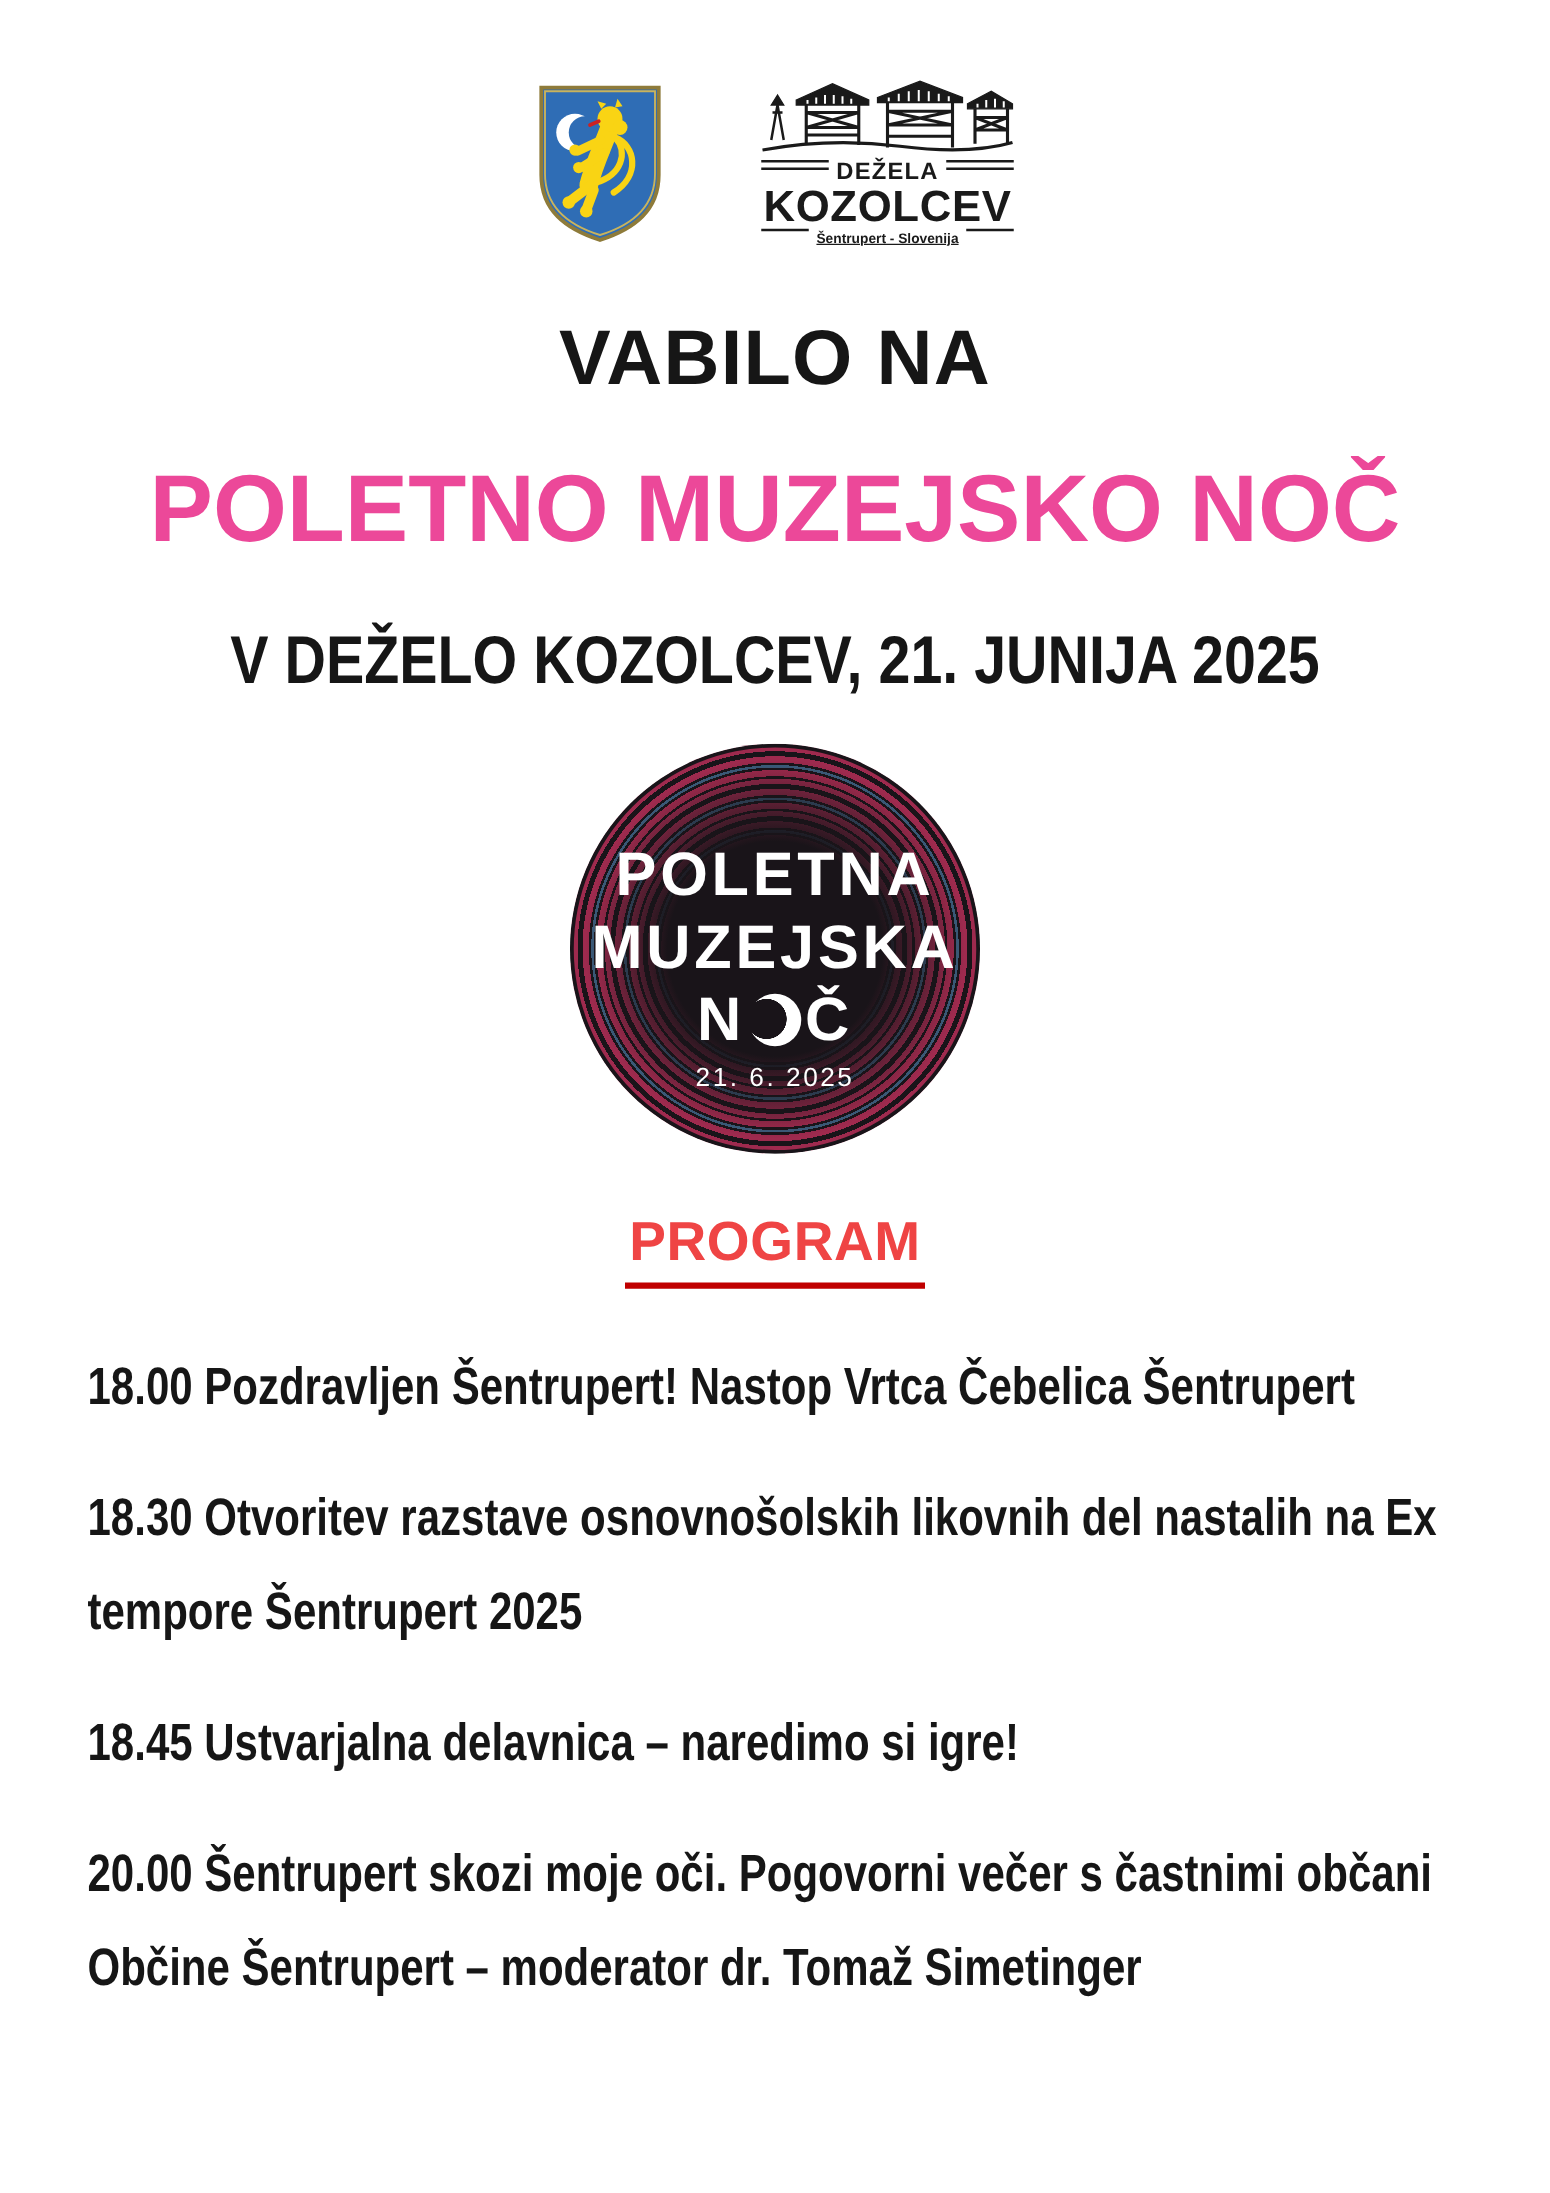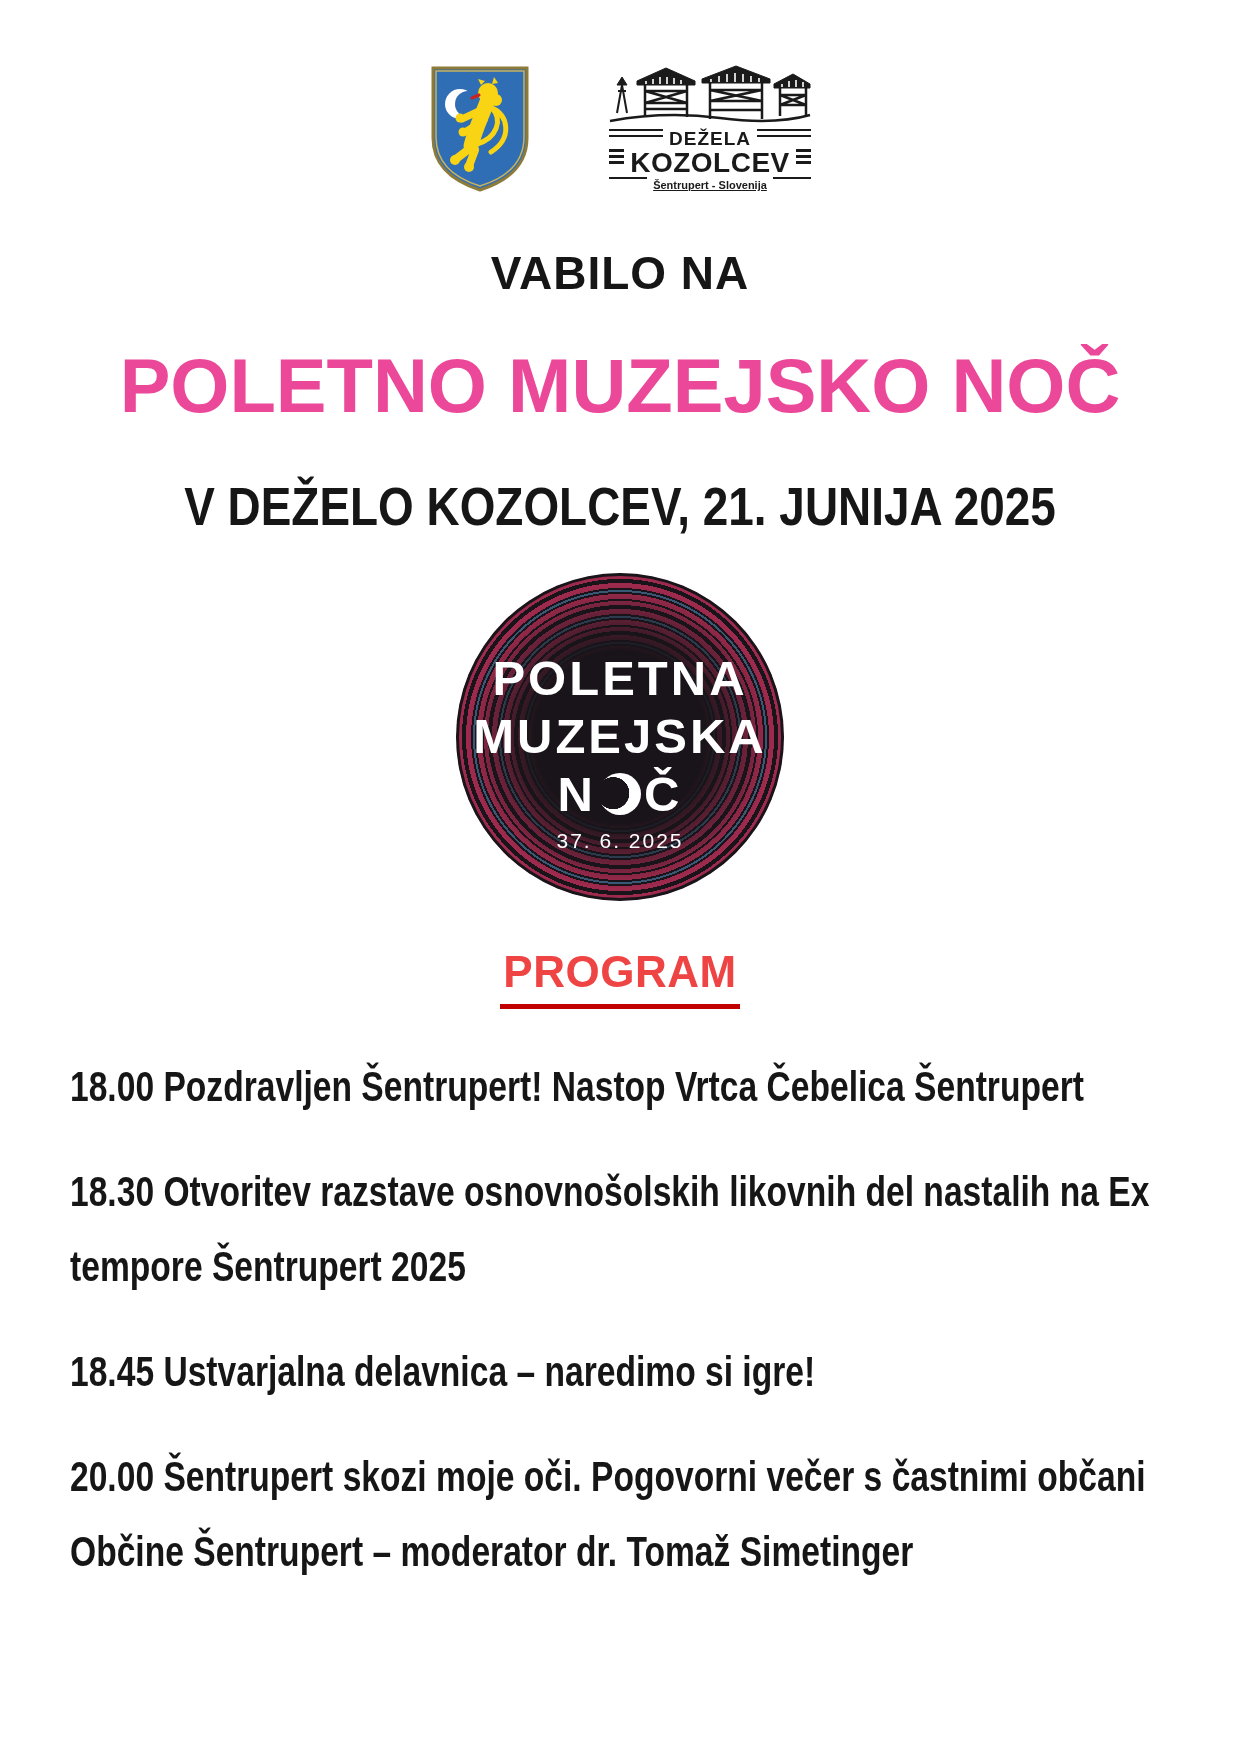--- a/index.html
+++ b/index.html
@@ -9,25 +9,25 @@
 
   
   .logos-row { display:flex; justify-content:center; align-items:center; gap:78px; padding-top:64px; }
   .coa { width:102px; height:130px; }
   .kozolcev { width:202px; display:flex; flex-direction:column; color:#1a1a1a; }
   .kl-row { display:flex; gap:6px; justify-content:center; }
   .kl-dline { flex:1; height:8px; border-top:2.5px solid #1a1a1a; border-bottom:2.5px solid #1a1a1a; }
   .kl-tline { width:18px; height:15px; background:repeating-linear-gradient(to bottom,#1a1a1a 0 3px,transparent 3px 6px); }
   .kl-sline { flex:1; height:2.5px; background:#1a1a1a; }
   .kl-t1 { font-size:19px; font-weight:bold; letter-spacing:1px; line-height:1.05; }
-  .kl-t2 { font-size:28px; font-weight:bold; letter-spacing:0.5px; line-height:1.0; }
+  .kl-t2 { font-size:35px; font-weight:bold; letter-spacing:0.5px; line-height:1.0; }
   .kl-t3 { font-size:11px; font-weight:bold; padding:2px 0;text-decoration:underline; }
 
   
-  .pretitle { margin-top:52px; text-align:center; font-size:46px; font-weight:bold; color:#161616; letter-spacing:1px; }
+  .pretitle { margin-top:52px; text-align:center; font-size:62px; font-weight:bold; color:#161616; letter-spacing:1px; }
   .main-title { margin-top:42px; text-align:center; font-size:76px; font-weight:bold; color:#ec4899; letter-spacing:0px; }
   .subtitle { margin-top:46px; text-align:center; font-size:54px; font-weight:bold; color:#161616; transform:scaleX(0.85); }
 
   
   .event-logo { position:relative; width:328px; height:328px; margin:36px auto 0; border-radius:50%;
     background:
       radial-gradient(circle at 50% 50%, #191419 0 86px, rgba(25,20,25,0) 152px),
       repeating-radial-gradient(circle at 50% 50%,
         #191419 0 2px, #9E2A4E 2px 6px, #191419 6px 8px,
         #A62B50 8px 13px, #191419 13px 15px, #3D5F7F 15px 17px,
@@ -135,21 +135,21 @@
 
   <div class="event-logo">
     <div class="el-text">
       <div class="el-line">POLETNA</div>
       <div class="el-line">MUZEJSKA</div>
       <div class="el-noc">
           <span>N</span>
           <span class="moon-o"></span>
           <span>Č</span>
         </div>
-      <div class="el-date">37. 6. 2025</div>
+      <div class="el-date">21. 6. 2025</div>
     </div>
   </div>
 
   <div class="program-heading">
     <span>PROGRAM</span>
   </div>
 
   <div class="program-list">
     <p class="program-item">18.00 Pozdravljen Šentrupert! Nastop Vrtca Čebelica Šentrupert</p>
     <p class="program-item">18.30 Otvoritev razstave osnovnošolskih likovnih del nastalih na Ex tempore Šentrupert 2025</p>

